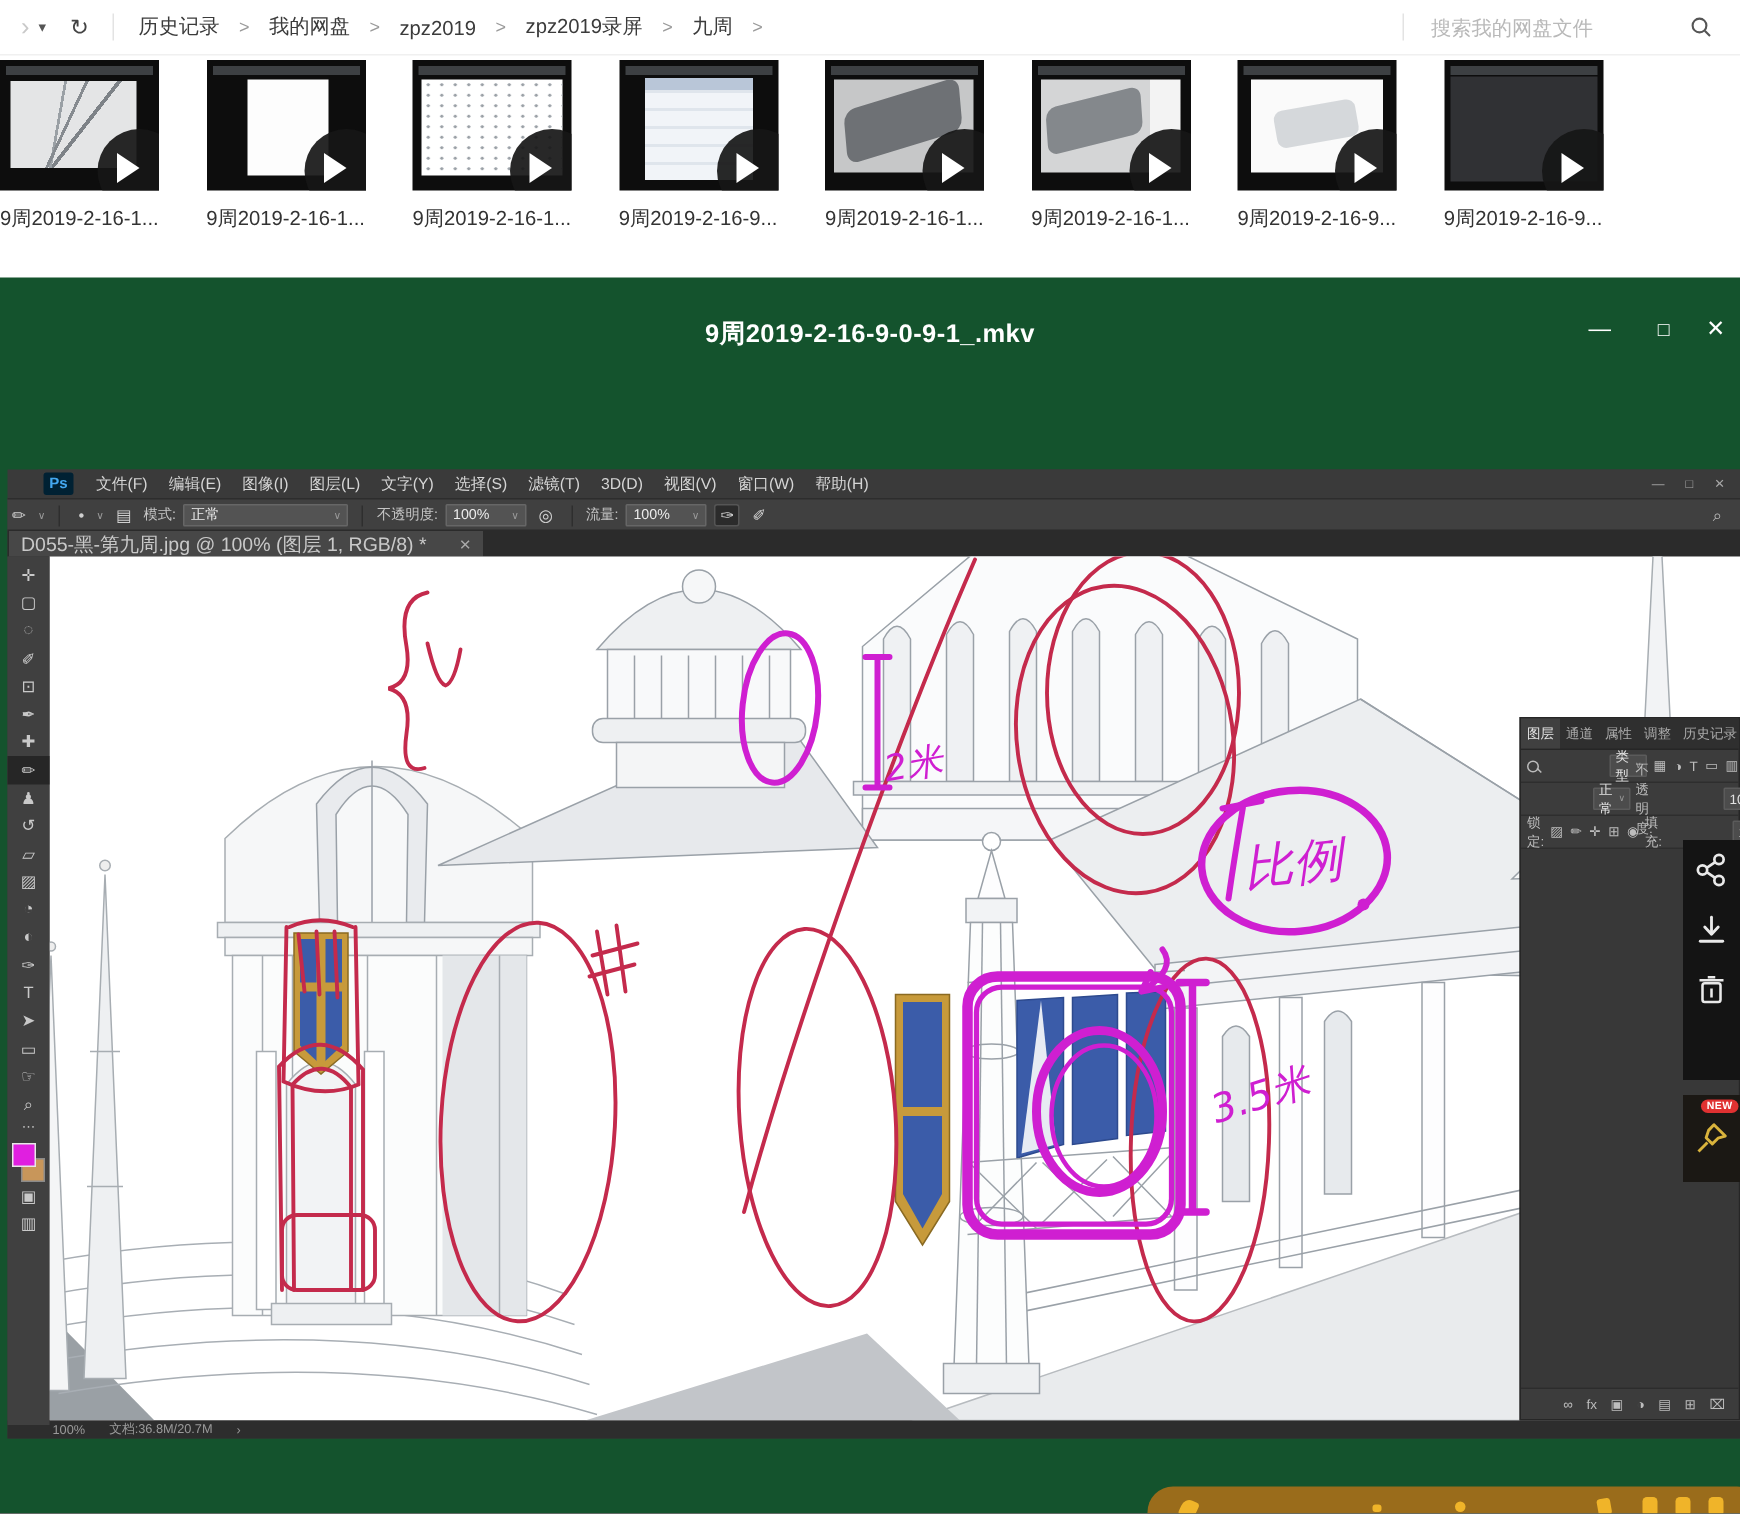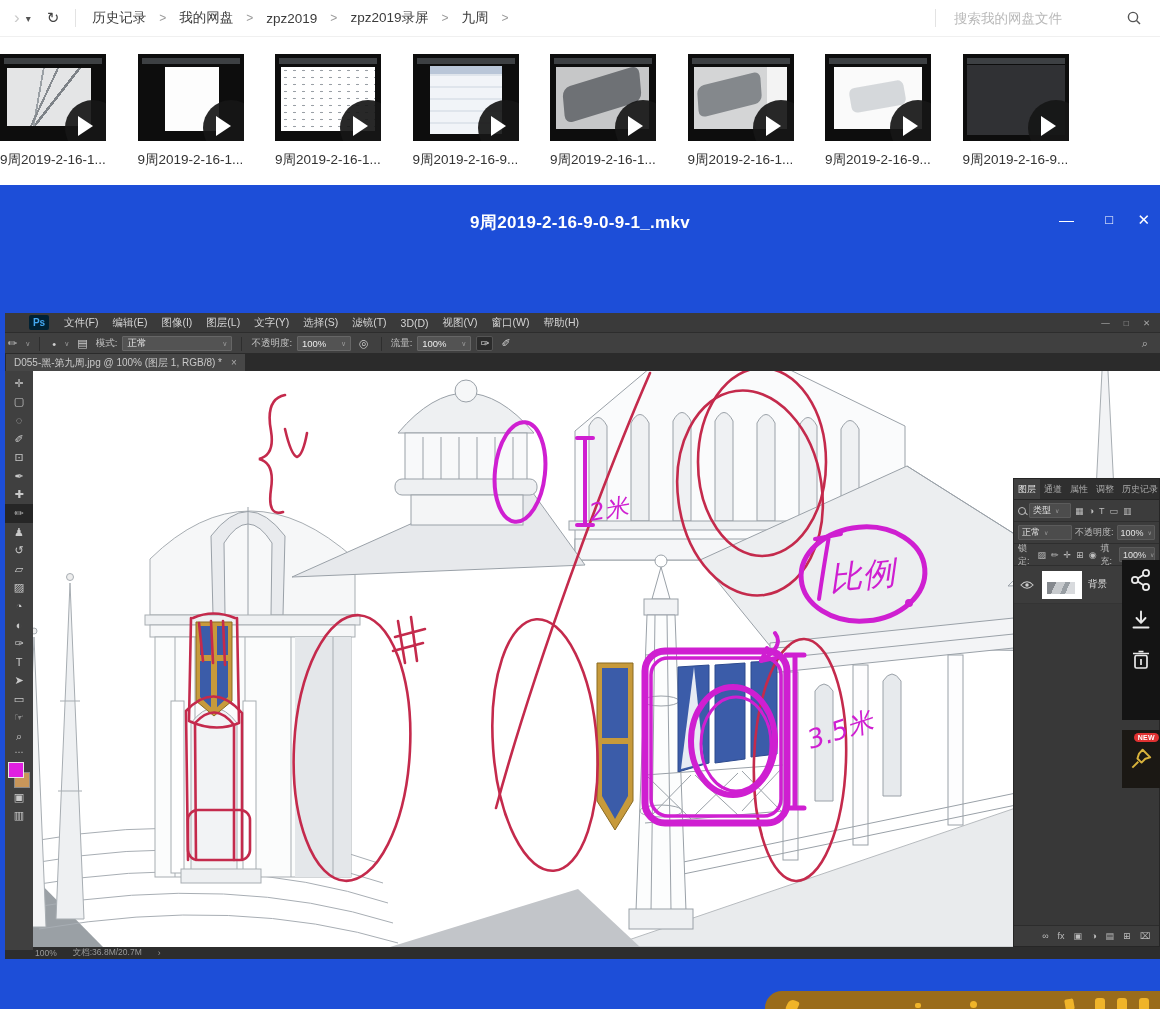--- a/index.html
+++ b/index.html
@@ -18,21 +18,21 @@
   .crumb{cursor:pointer;}
   .crumb-sep{color:#9a9a9a;font-size:12px;}
   .tb-right{margin-left:auto;display:flex;align-items:center;}
   .search-box{display:flex;align-items:center;gap:10px;margin-right:18px;}
   .search-input{border:none;outline:none;font-size:13.5px;color:#444;width:160px;
                 font-family:"Liberation Sans","DejaVu Sans",sans-serif;}
   .search-input::placeholder{color:#b9b9b9;}
 
   
   .filestrip{position:absolute;top:36px;left:0;right:0;height:149px;background:#fff;
-             display:flex;padding:18px 0 0 0;}
+             display:flex;padding:4px 0 0 0;}
   .card{width:106px;margin-right:31.5px;cursor:pointer;flex:none;}
   .card:first-child{margin-left:0;}
   .thumb{position:relative;width:106px;height:87px;background:#0d0d0d;overflow:hidden;}
   .thumb::before{content:"";position:absolute;left:4px;top:4px;right:4px;height:6px;background:#3d4043;}
   .inner{position:absolute;}
   .v1 .inner{left:7px;top:14px;width:84px;height:58px;background:
      linear-gradient(115deg,transparent 45%,#868b90 45% 47%,transparent 47%),
      linear-gradient(100deg,transparent 38%,#9aa0a5 38% 40%,transparent 40%),
      linear-gradient(128deg,transparent 55%,#7d8287 55% 57.5%,transparent 57.5%),#e4e5e6;}
   .v2 .inner{left:27px;top:13px;width:54px;height:64px;background:#fdfdfd;}
@@ -52,21 +52,21 @@
   .v7 .inner::after{content:"";position:absolute;left:18%;top:28%;width:62%;height:40%;
      background:#ccd0d3;transform:rotate(-10deg);border-radius:6px;opacity:.8;}
   .v8 .inner{left:4px;top:11px;width:98px;height:70px;background:#303134;}
   .play{position:absolute;right:-15px;bottom:-15px;width:56px;height:56px;border-radius:50%;
         background:rgba(22,22,22,.92);}
   .play::after{content:"";position:absolute;left:13px;top:16px;width:0;height:0;
         border-left:15px solid #fff;border-top:10px solid transparent;border-bottom:10px solid transparent;}
   .fname{margin-top:10px;font-size:13.5px;color:#333;white-space:nowrap;width:122px;}
 
   
-  .player{position:absolute;top:185px;left:0;width:1160px;height:824px;background:#1d4ed8;overflow:hidden;}
+  .player{position:absolute;top:185px;left:0;width:1160px;height:824px;background:#14532d;overflow:hidden;}
   .player-title{position:absolute;top:26px;left:0;right:0;text-align:center;color:#fff;
                 font-size:17px;font-weight:bold;letter-spacing:.3px;}
   .win-btn{position:absolute;top:25px;color:#fff;font-size:15px;cursor:pointer;line-height:20px;}
   .btn-min{right:86px;}
   .btn-max{right:47px;font-size:13px;}
   .btn-close{right:10px;}
 
   
   .ps{position:absolute;left:5px;top:128px;width:1155px;height:646px;background:#3a3a3a;}
   .menubar{position:absolute;top:0;left:0;right:0;height:19px;background:#3a3a3a;
@@ -81,22 +81,22 @@
   .opt-ico.pressed{background:#2b2b2b;border:1px solid #555;border-radius:2px;}
   .opt-caret{color:#999;font-size:7px;}
   .opt-sep{width:1px;height:14px;background:#2e2e2e;margin:0 4px;}
   .opt-label{color:#c4c4c4;}
   .opt-field{background:#535353;border:1px solid #666;height:13px;display:flex;align-items:center;
              padding:0 4px;color:#ececec;gap:8px;border-radius:1px;}
   .opt-field .opt-caret{margin-left:auto;}
   .opt-right{margin-left:auto;padding-right:12px;color:#bbb;font-size:11px;}
   .tabbar{position:absolute;top:40px;left:0;right:0;height:18px;background:#2b2b2b;
           display:flex;align-items:flex-end;}
-  .doctab{height:17px;background:#474747;color:#c9c9c9;font-size:10px;display:flex;
-          align-items:center;gap:9px;padding:0 8px;margin-left:1px;}
+  .doctab{height:17px;background:#474747;color:#c9c9c9;font-size:13px;display:flex;
+          align-items:center;gap:22px;padding:0 8px;margin-left:1px;}
   .doctab-close{color:#aaa;cursor:pointer;}
 
   .ps-body{position:absolute;top:58px;left:0;width:1155px;height:576px;}
   .toolbar{position:absolute;left:0;top:0;width:28px;height:576px;background:#404040;
            display:flex;flex-direction:column;align-items:center;padding-top:3px;z-index:3;}
   .tool{width:28px;height:18.6px;display:flex;align-items:center;justify-content:center;
         color:#c9c9c9;font-size:11px;cursor:pointer;}
   .tool.selected{background:#262626;}
   .tool-dots{color:#bbb;font-size:9px;height:12px;}
   .swatches{position:relative;width:24px;height:26px;margin-top:4px;flex:none;}
@@ -112,21 +112,21 @@
   .layers-panel{position:absolute;right:0;top:107px;width:145px;height:467px;background:#3c3c3c;
                 border:1px solid #262626;display:flex;flex-direction:column;font-size:9px;color:#c7c7c7;z-index:4;}
   .lp-tabs{display:flex;height:20px;background:#2f2f2f;border-bottom:1px solid #262626;flex:none;align-items:flex-end;}
   .lp-tab{padding:0 4px;line-height:20px;color:#ababab;cursor:pointer;white-space:nowrap;}
   .lp-tab.active{background:#404040;color:#e6e6e6;}
   .lp-row-ctl{height:21px;display:flex;align-items:center;gap:3px;padding:0 4px;
               border-bottom:1px solid #2e2e2e;flex:none;}
   .lp-mag{width:6px;height:6px;border:1.3px solid #bbb;border-radius:50%;position:relative;flex:none;}
   .lp-mag::after{content:"";position:absolute;left:5px;top:5px;width:4px;height:1.3px;background:#bbb;transform:rotate(45deg);}
   .lp-select{background:#4c4c4c;border:1px solid #5b5b5b;height:13px;display:flex;align-items:center;
-             padding:0 3px;gap:4px;color:#e2e2e2;border-radius:1px;}
+             padding:0 3px;gap:4px;color:#e2e2e2;border-radius:1px;margin-left:44px;}
   .lp-caret{font-size:6px;color:#999;}
   .lp-ico{color:#bdbdbd;font-size:9px;padding:0 1px;cursor:pointer;}
   .lp-label{color:#bdbdbd;}
   .layer-row{height:37px;display:flex;align-items:center;gap:6px;border-bottom:1px solid #343434;
              padding:0 0 0 4px;flex:none;cursor:pointer;}
   .layer-row.selected{background:#4f4f4f;}
   .lp-eye{width:18px;display:flex;justify-content:center;flex:none;cursor:pointer;}
   .thumb-checker{width:40px;height:28px;outline:1.5px solid #eee;flex:none;position:relative;
      background:conic-gradient(#c9c9c9 25%,#fff 0 50%,#c9c9c9 0 75%,#fff 0) 0 0/8px 8px;}
   .thumb-checker::after{content:"";position:absolute;inset:30% 32%;background:rgba(228,90,205,.35);border-radius:50%;}
@@ -557,30 +557,20 @@
             <span class="lp-ico">✏</span>
             <span class="lp-ico">✛</span>
             <span class="lp-ico">⊞</span>
             <span class="lp-ico">◉</span>
             <span class="lp-label">填充:</span>
             <span class="lp-select" style="width:28px">
               <span>100%</span>
                 <span class="lp-caret">∨</span>
             </span>
           </div>
-          <div class="layer-row">
-            <span class="lp-eye">
-              <svg width="14" height="10" viewBox="0 0 16 10">
-                  <path d="M1,5 Q8,-2.5 15,5 Q8,12.5 1,5 Z" fill="none" stroke="#ccc" stroke-width="1.2"></path>
-                  <circle cx="8" cy="5" r="2" fill="#ccc"></circle>
-                </svg>
-            </span>
-            <span class="thumb-bgimg"></span>
-            <span class="layer-name">背景</span>
-          </div>
           <div class="lp-fill"></div>
           <div class="lp-bottom">
             <span class="lp-ico">∞</span>
             <span class="lp-ico">fx</span>
             <span class="lp-ico">▣</span>
             <span class="lp-ico">◑</span>
             <span class="lp-ico">▤</span>
             <span class="lp-ico">⊞</span>
             <span class="lp-ico">⌧</span>
           </div>

